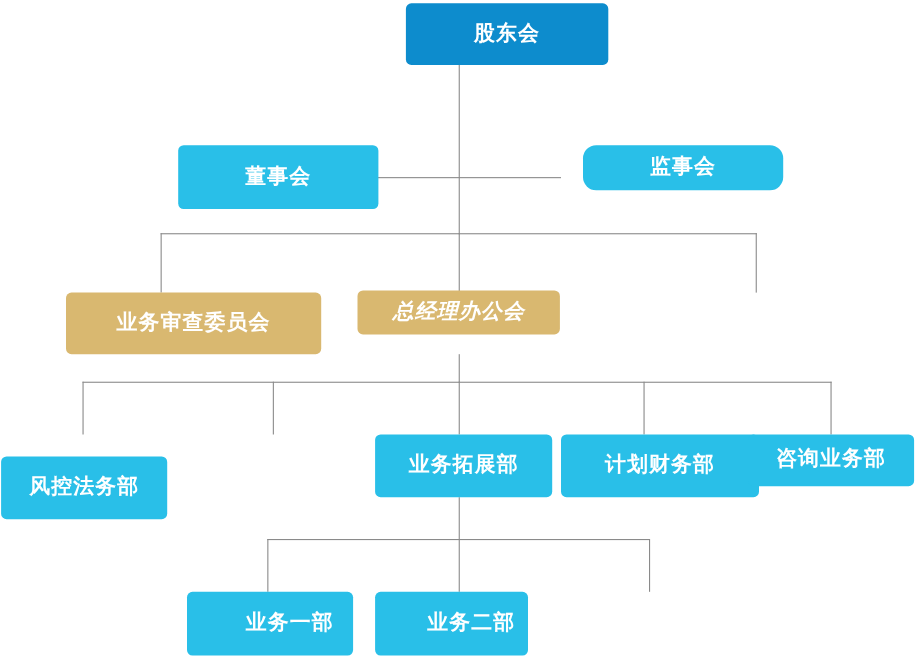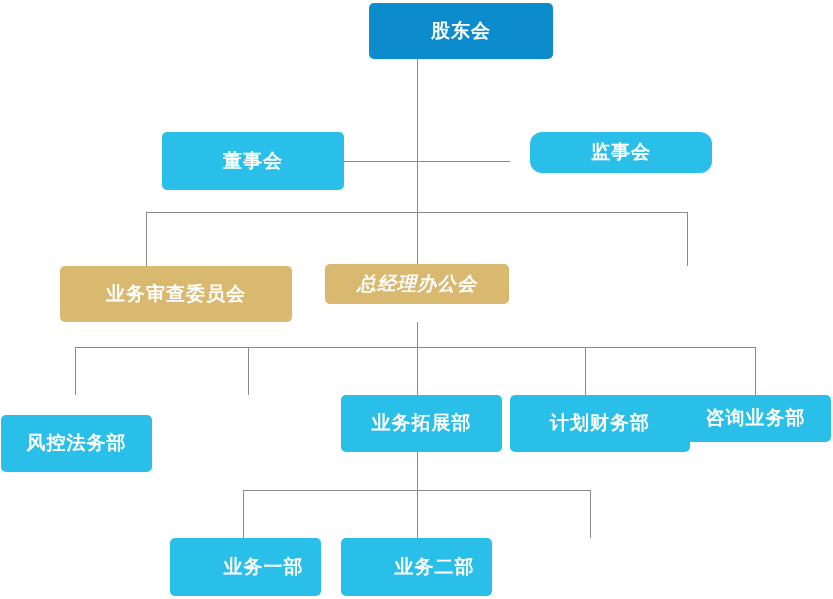--- a/index.html
+++ b/index.html
@@ -104,17 +104,17 @@
   <div class="node level-dept" style="left:510px; top:395px; width:180px; height:57px;">
     <span>计划财务部</span>
   </div>
   <div class="node level-dept" style="left:680px; top:395px; width:151px; height:47px;">
     <span>咨询业务部</span>
   </div>
 
   <div class="node level-sub" style="left:170px; top:538px; width:151px; height:58px;">
     <span>业务一部</span>
   </div>
-  <div class="node level-sub" style="left:341px; top:538px; width:151px; height:58px;">
+  <div class="node level-sub" style="left:341px; top:538px; width:139px; height:58px;">
     <span>业务二部</span>
   </div>
 
 </div>
 
 </body></html>

